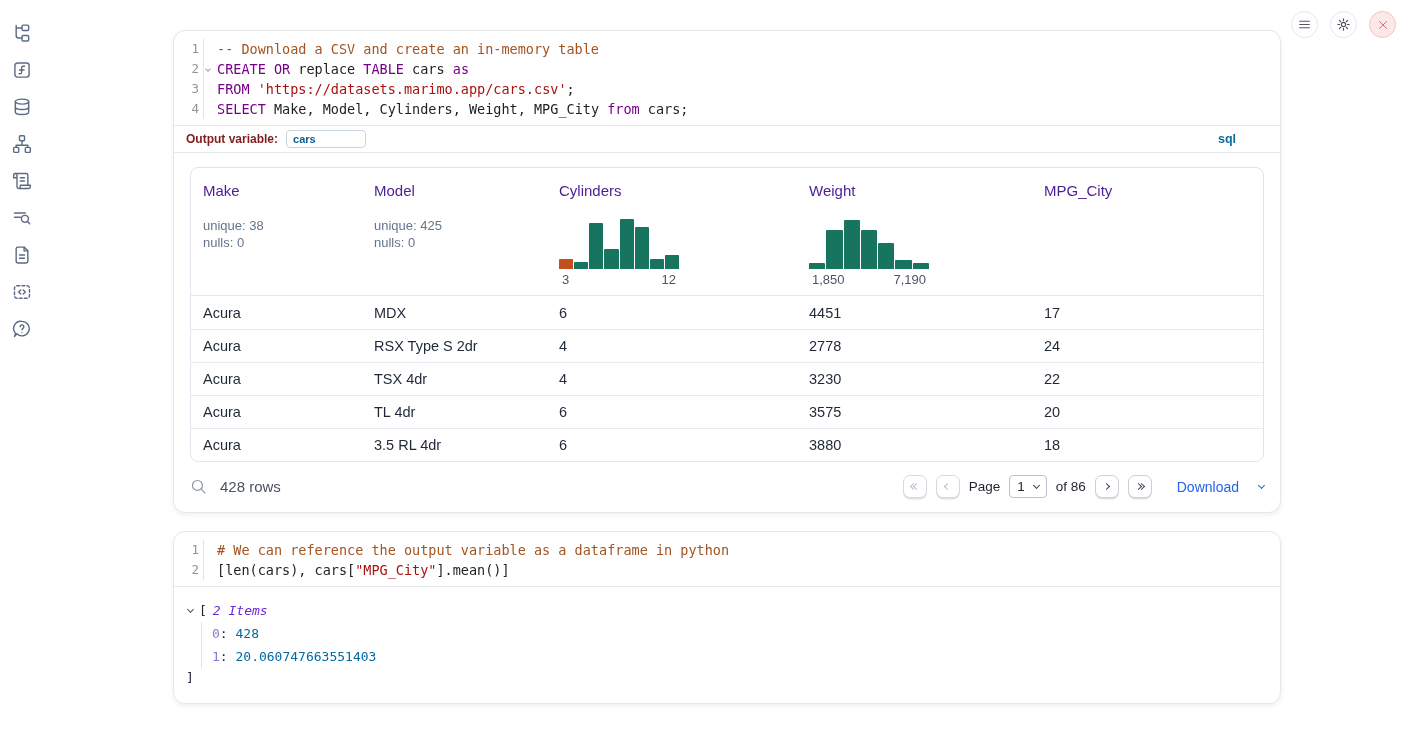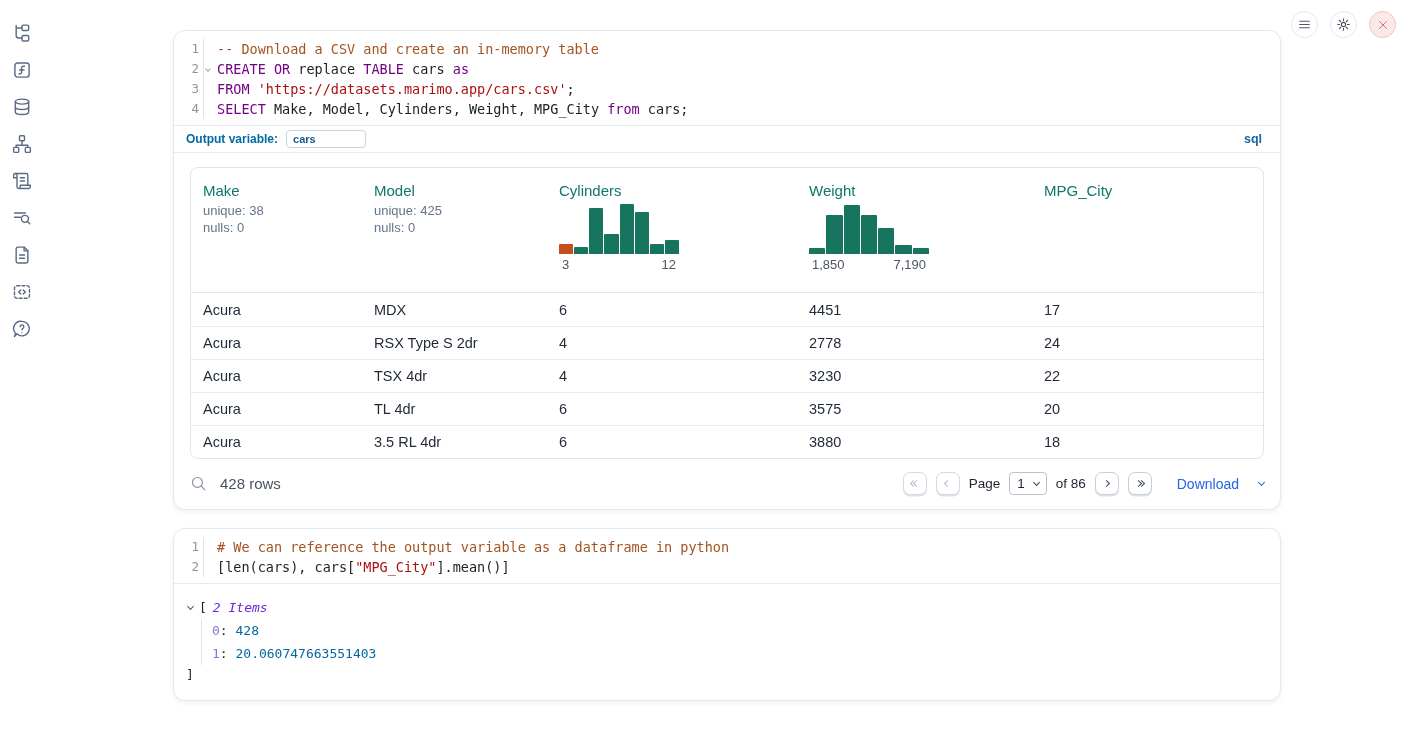--- a/index.html
+++ b/index.html
@@ -36,31 +36,31 @@
                border-right:1.3px solid #9aa0aa; border-bottom:1.3px solid #9aa0aa; transform:rotate(45deg); }
   .code-text { padding-left:13px; white-space:pre; }
   .tk-cm  { color:#a35420; }
   .tk-kw  { color:#770088; }
   .tk-str { color:#aa1111; }
   .tk-pl  { color:#1f1f1f; }
 
   
   .outvar-row { border-top:1px solid #e6e9ee; border-bottom:1px solid #e6e9ee;
                 display:flex; align-items:center; padding:5px 12px; height:28px; }
-  .outvar-label { font-size:12px; font-weight:bold; color:#0369a1; }
+  .outvar-label { font-size:12px; font-weight:bold; color:#7f1d1d; }
   .outvar-input { margin-left:8px; width:80px; height:18px; border:1px solid #c9d4df; border-radius:4px;
                   font-family:"Liberation Sans",sans-serif; font-size:11px; font-weight:bold; color:#135b8d; padding:0 6px; outline:none; }
-  .lang-badge { margin-left:auto; margin-right:6px; font-size:12.5px; font-weight:bold; color:#1468a0; }
+  .lang-badge { margin-left:auto; margin-right:32px; font-size:12.5px; font-weight:bold; color:#1468a0; }
 
   
   .table-card { margin:14px 16px 0; border:1px solid #dfe5ec; border-radius:8px; overflow:hidden; }
   .thead { display:grid; grid-template-columns:171px 185px 250px 235px 1fr;
            border-bottom:1px solid #e2e8ef; padding:14px 0 8px; min-height:125px; }
   .th { padding-left:12px; cursor:pointer; }
-  .th-name { font-size:15px; color:#0f766e; margin-bottom:3px; }
+  .th-name { font-size:15px; color:#4c1d95; margin-bottom:18px; }
   .th-stats { font-size:13px; color:#64748b; line-height:17px; }
   .hist { width:120px; }
   .hist-bars { height:52px; display:flex; align-items:flex-end; gap:1px; }
   .hist-bar { flex:1; border-radius:1px 1px 0 0; }
   .hist-labels { display:flex; justify-content:space-between; font-size:13px; color:#4b5563; padding:3px 3px 0; }
 
   .trow { display:grid; grid-template-columns:171px 185px 250px 235px 1fr; height:33px; align-items:center;
           font-size:14.5px; color:#1f2937; cursor:pointer; }
   .trow + .trow { border-top:1px solid #e7ebf1; }
   .td { padding-left:12px; }

